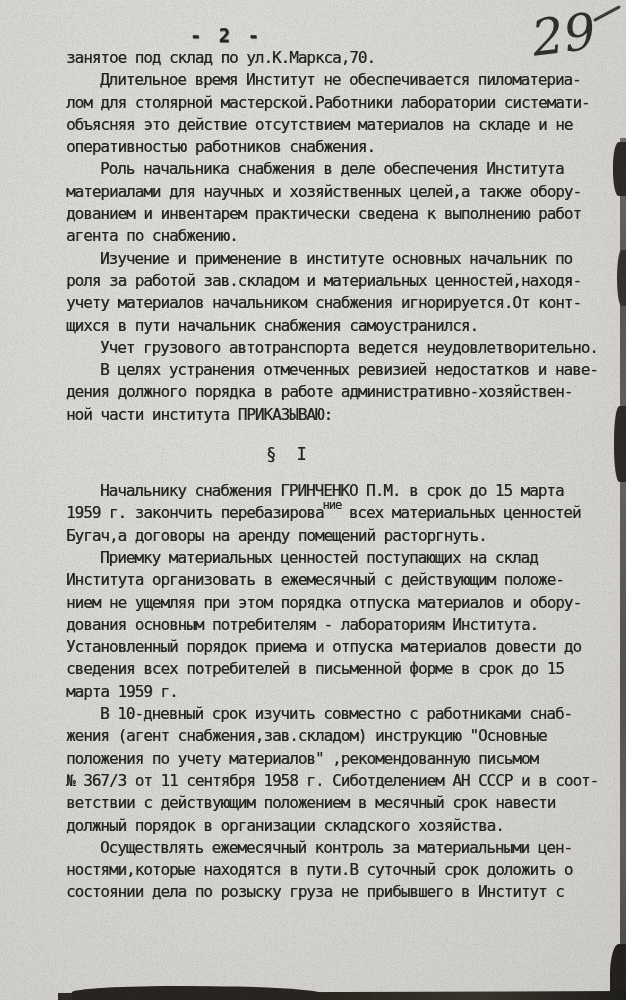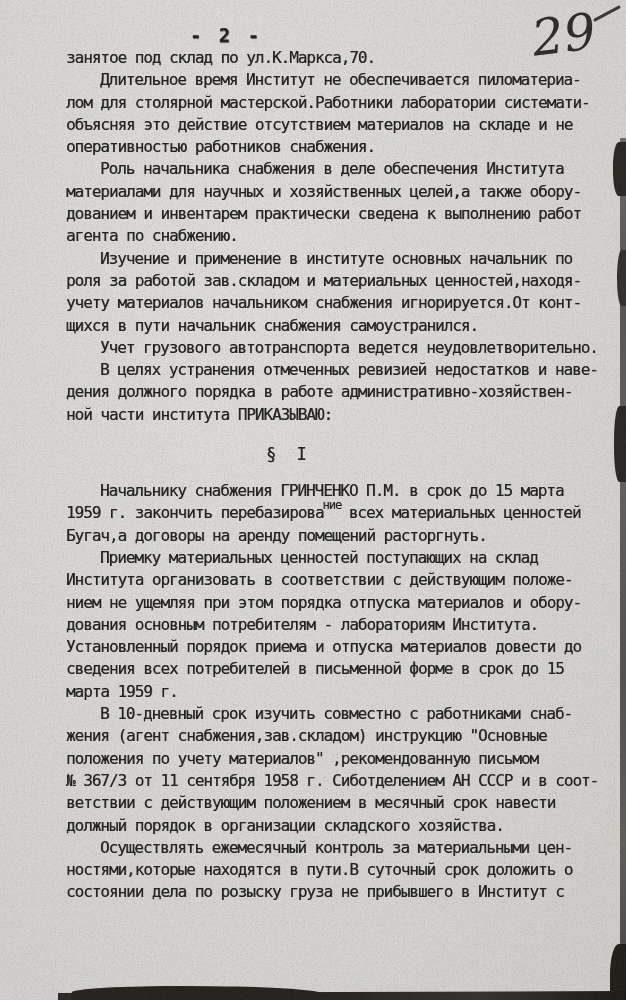--- a/index.html
+++ b/index.html
@@ -97,21 +97,21 @@
       <div class="line">щихся в пути начальник снабжения самоустранился.</div>
       <div class="line indent">Учет грузового автотранспорта ведется неудовлетворительно.</div>
       <div class="line indent">В целях устранения отмеченных ревизией недостатков и наве-</div>
       <div class="line">дения должного порядка в работе административно-хозяйствен-</div>
       <div class="line">ной части института ПРИКАЗЫВАЮ:</div>
       <div class="heading">§ I</div>
       <div class="line indent">Начальнику снабжения ГРИНЧЕНКО П.М. в срок до 15 марта</div>
       <div class="line"><span>1959 г. закончить перебазирова</span><span class="sup">ние</span><span> всех материальных ценностей</span></div>
       <div class="line">Бугач,а договоры на аренду помещений расторгнуть.</div>
       <div class="line indent">Приемку материальных ценностей поступающих на склад</div>
-      <div class="line">Института организовать в соответствии с действующим положе-</div>
+      <div class="line">Института организовать в ежемесячный с действующим положе-</div>
       <div class="line">нием не ущемляя при этом порядка отпуска материалов и обору-</div>
       <div class="line">дования основным потребителям - лабораториям Института.</div>
       <div class="line">Установленный порядок приема и отпуска материалов довести до</div>
       <div class="line">сведения всех потребителей в письменной форме в срок до 15</div>
       <div class="line">марта 1959 г.</div>
       <div class="line indent">В 10-дневный срок изучить совместно с работниками снаб-</div>
       <div class="line">жения (агент снабжения,зав.складом) инструкцию "Основные</div>
       <div class="line">положения по учету материалов" ,рекомендованную письмом</div>
       <div class="line">№ 367/3 от 11 сентября 1958 г. Сиботделением АН СССР и в соот-</div>
       <div class="line">ветствии с действующим положением в месячный срок навести</div>

